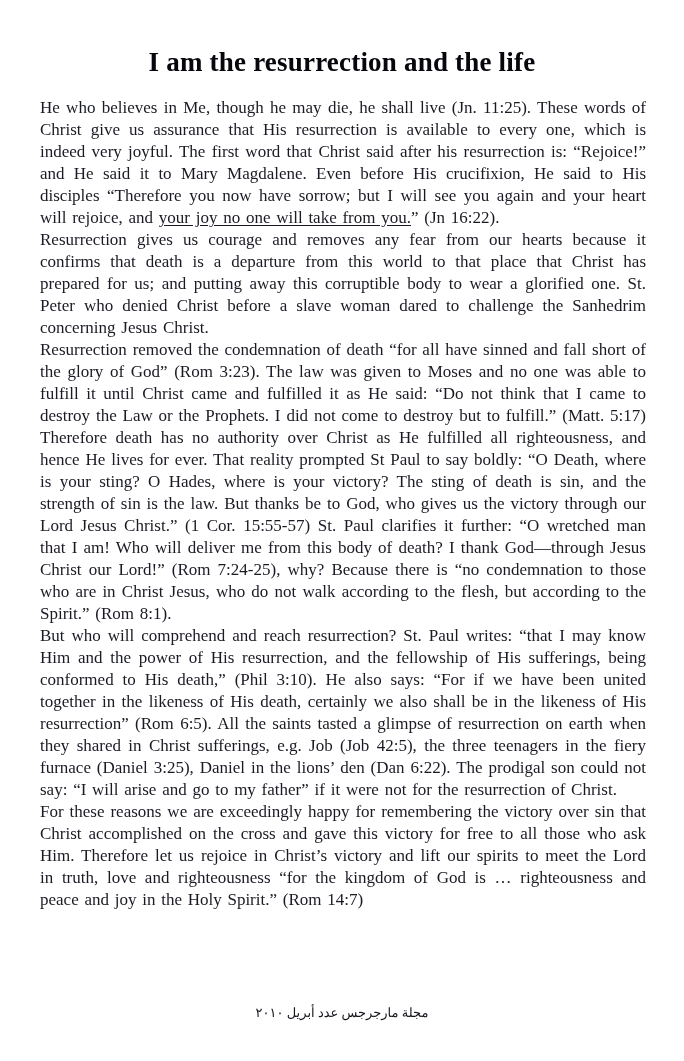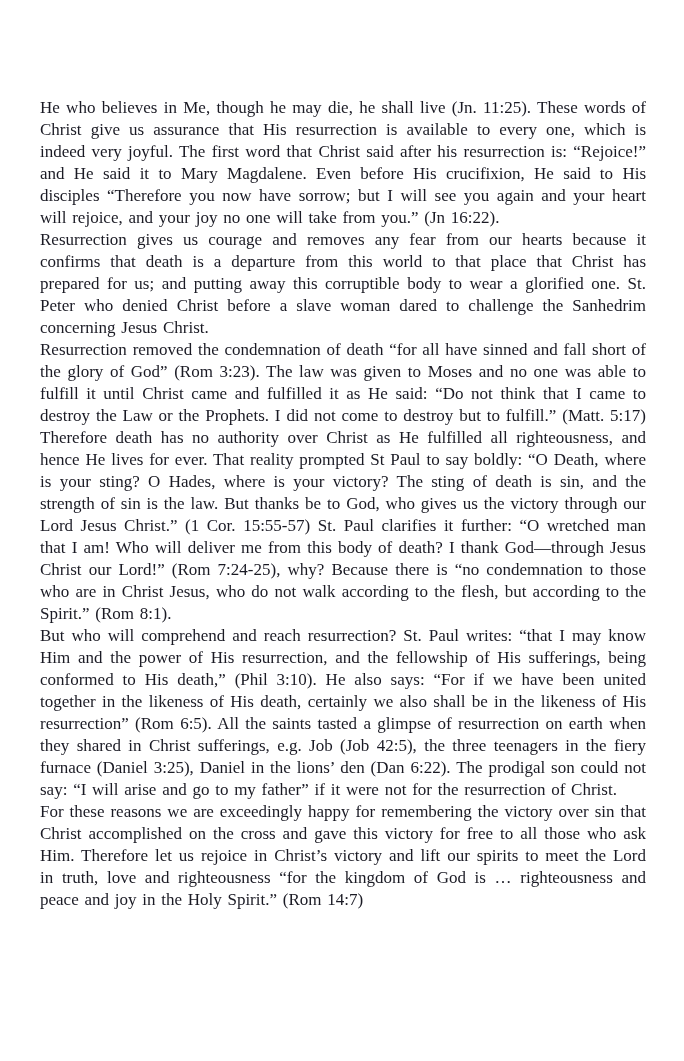--- a/index.html
+++ b/index.html
@@ -35,20 +35,21 @@
       text-align: justify;
       font-size: 17px;
       line-height: 22px;
       word-spacing: 1.5px;
     }
     .content p {
       margin: 0;
       padding: 0;
     }
     .u {
+      text-decoration: underline;
       text-underline-offset: 2px;
     }
     .page-num {
       position: absolute;
       left: 44px;
       top: 1062px;
       font-size: 15px;
       color: #15151d;
     }
     .journal {
@@ -60,29 +61,31 @@
       font-size: 13px;
       direction: rtl;
       color: #15151d;
     }
   </style>
 </head>
 <body>
 
 <div class="page">
 
+  <div class="doc-title">I am the resurrection and the life</div>
 
   <div class="content">
     <p><span>He who believes in Me, though he may die, he shall live (Jn. 11:25). These words of Christ give us assurance that His resurrection is available to every one, which is indeed very joyful. The first word that Christ said after his resurrection is: “Rejoice!” and He said it to Mary Magdalene. Even before His crucifixion, He said to His disciples “Therefore you now have sorrow; but I will see you again and your heart will rejoice, and </span><span class="u">your joy no one will take from you.</span><span>” (Jn 16:22).</span></p>
 
     <p>Resurrection gives us courage and removes any fear from our hearts because it confirms that death is a departure from this world to that place that Christ has prepared for us; and putting away this corruptible body to wear a glorified one. St. Peter who denied Christ before a slave woman dared to challenge the Sanhedrim concerning Jesus Christ.</p>
 
     <p>Resurrection removed the condemnation of death “for all have sinned and fall short of the glory of God” (Rom 3:23). The law was given to Moses and no one was able to fulfill it until Christ came and fulfilled it as He said: “Do not think that I came to destroy the Law or the Prophets. I did not come to destroy but to fulfill.” (Matt. 5:17) Therefore death has no authority over Christ as He fulfilled all righteousness, and hence He lives for ever. That reality prompted St Paul to say boldly: “O Death, where is your sting? O Hades, where is your victory? The sting of death is sin, and the strength of sin is the law. But thanks be to God, who gives us the victory through our Lord Jesus Christ.” (1 Cor. 15:55-57) St. Paul clarifies it further: “O wretched man that I am! Who will deliver me from this body of death? I thank God—through Jesus Christ our Lord!” (Rom 7:24-25), why? Because there is “no condemnation to those who are in Christ Jesus, who do not walk according to the flesh, but according to the Spirit.” (Rom 8:1).</p>
 
     <p>But who will comprehend and reach resurrection? St. Paul writes: “that I may know Him and the power of His resurrection, and the fellowship of His sufferings, being conformed to His death,” (Phil 3:10). He also says: “For if we have been united together in the likeness of His death, certainly we also shall be in the likeness of His resurrection” (Rom 6:5). All the saints tasted a glimpse of resurrection on earth when they shared in Christ sufferings, e.g. Job (Job 42:5), the three teenagers in the fiery furnace (Daniel 3:25), Daniel in the lions’ den (Dan 6:22). The prodigal son could not say: “I will arise and go to my father” if it were not for the resurrection of Christ.</p>
 
     <p>For these reasons we are exceedingly happy for remembering the victory over sin that Christ accomplished on the cross and gave this victory for free to all those who ask Him. Therefore let us rejoice in Christ’s victory and lift our spirits to meet the Lord in truth, love and righteousness “for the kingdom of God is … righteousness and peace and joy in the Holy Spirit.” (Rom 14:7)</p>
   </div>
 
   <div class="page-num">١١</div>
 
+  <div class="journal">مجلة مارجرجس عدد أبريل ٢٠١٠</div>
 
 </div>
 
 </body></html>

